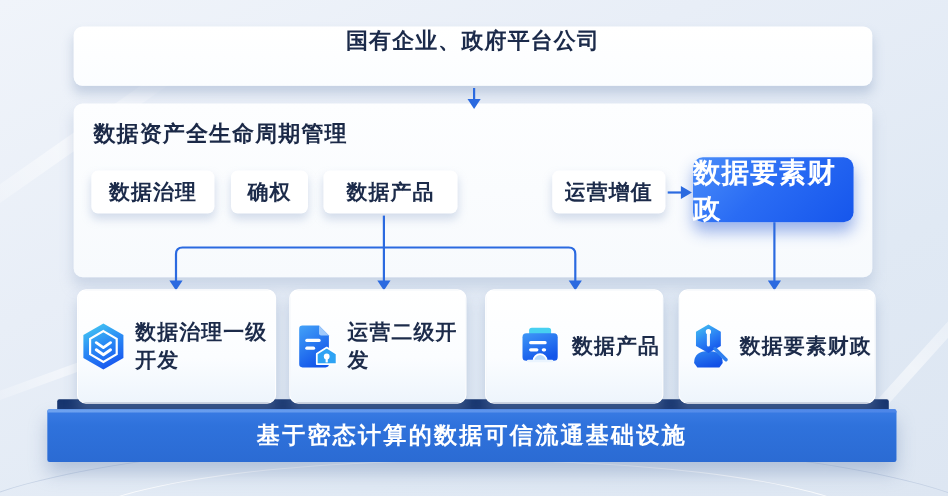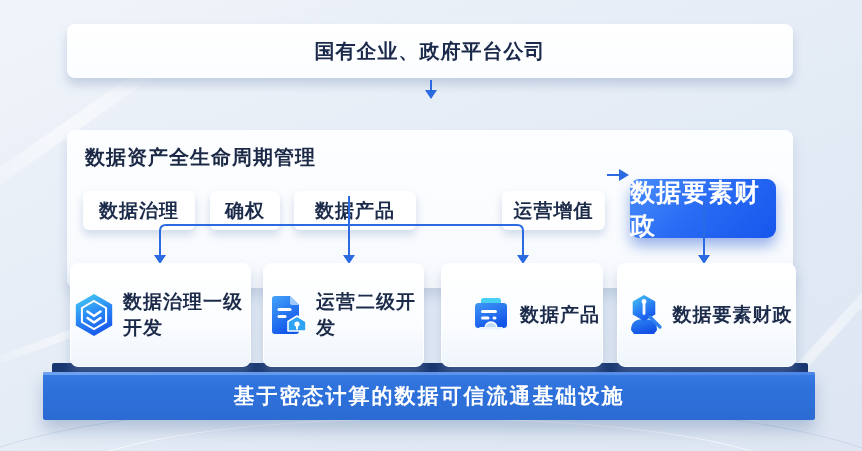--- a/index.html
+++ b/index.html
@@ -16,29 +16,29 @@
   .deco-streak{ position:absolute; background:linear-gradient(90deg,rgba(255,255,255,0),rgba(255,255,255,.55),rgba(255,255,255,0)); transform:rotate(-35deg); }
   .streak1{ left:-80px; top:120px; width:300px; height:14px; }
   .streak2{ left:700px; top:330px; width:260px; height:10px; transform:rotate(-48deg); }
   .streak3{ left:-40px; top:330px; width:220px; height:8px; transform:rotate(-20deg); }
 
   
   .top-box{
     position:absolute; left:67px; top:24px; width:726px; height:54px;
     background:linear-gradient(180deg,#ffffff,#fbfdff);
     border-radius:8px; box-shadow:0 7px 10px rgba(148,168,200,.45);
-    display:flex; align-items:center; justify-content:center;
+    display:flex; align-items:flex-start; justify-content:center;
     font-size:20px; font-weight:bold; color:#1b2a4a; letter-spacing:1px;
   }
 
   
   .panel{
     position:absolute; left:67px; top:94px; width:726px; height:158px;
     background:linear-gradient(180deg,#fdfeff,#f7fafd);
-    border-radius:8px; box-shadow:0 8px 12px rgba(148,168,200,.35);margin-top:36px;
+    border-radius:8px; box-shadow:0 8px 12px rgba(148,168,200,.35);
   }
   .panel-title{
     position:absolute; left:18px; top:14px;
     font-size:20px; font-weight:bold; color:#1b2947; letter-spacing:1px;
   }
   .chip{
     position:absolute; top:61px; height:39px;
     background:#ffffff; border-radius:6px;
     box-shadow:0 5px 9px rgba(150,170,205,.40);
     display:flex; align-items:center; justify-content:center;

